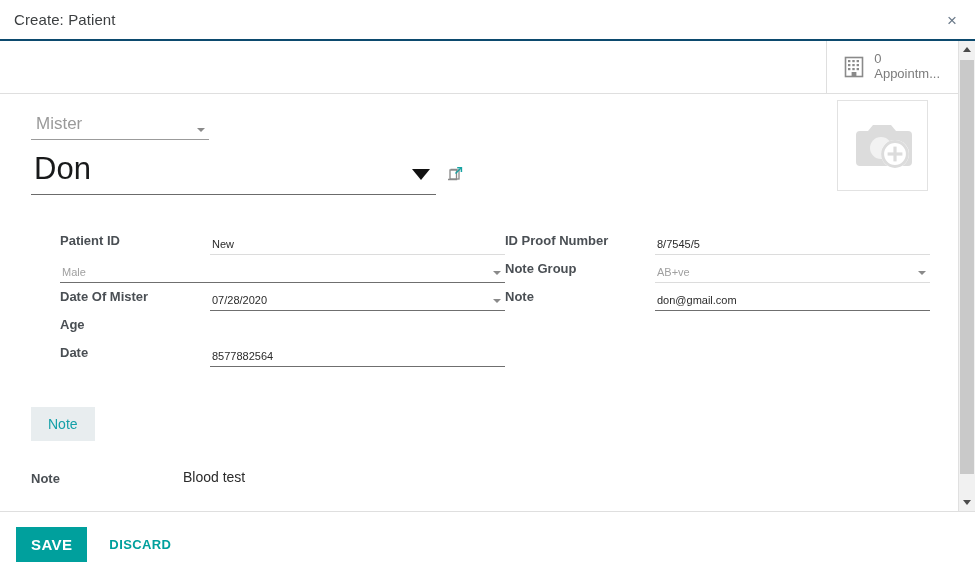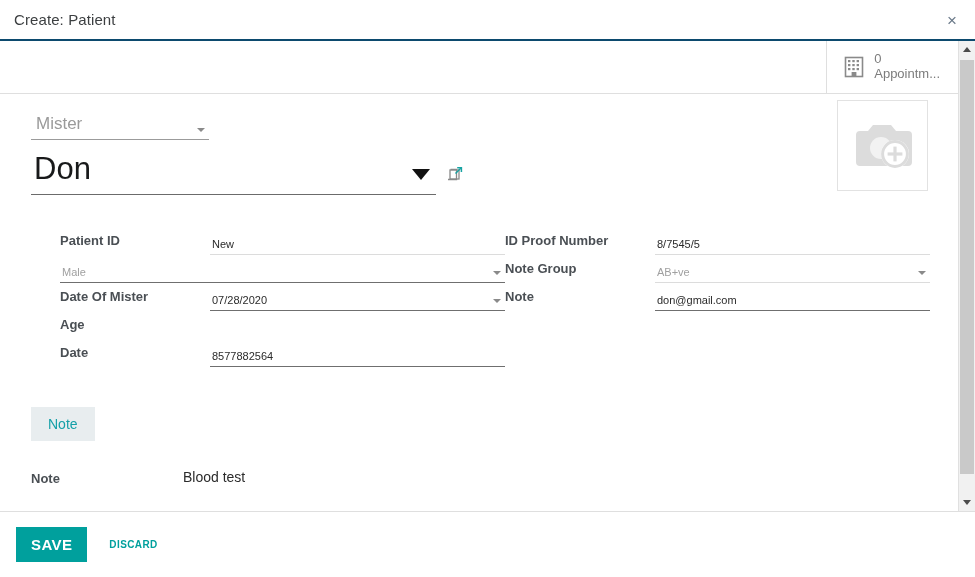--- a/index.html
+++ b/index.html
@@ -329,21 +329,21 @@
     font-weight: bold;
     letter-spacing: .4px;
     padding: 9px 15px;
     cursor: pointer;
     font-family: "Liberation Sans", sans-serif;
   }
   .btn-discard {
     background: transparent;
     border: none;
     color: #00a09d;
-    font-size: 10px;
+    font-size: 13px;
     font-weight: bold;
     letter-spacing: .4px;
     padding: 9px 8px;
     cursor: pointer;
     font-family: "Liberation Sans", sans-serif;
   }
 </style>
 </head>
 <body>
 

